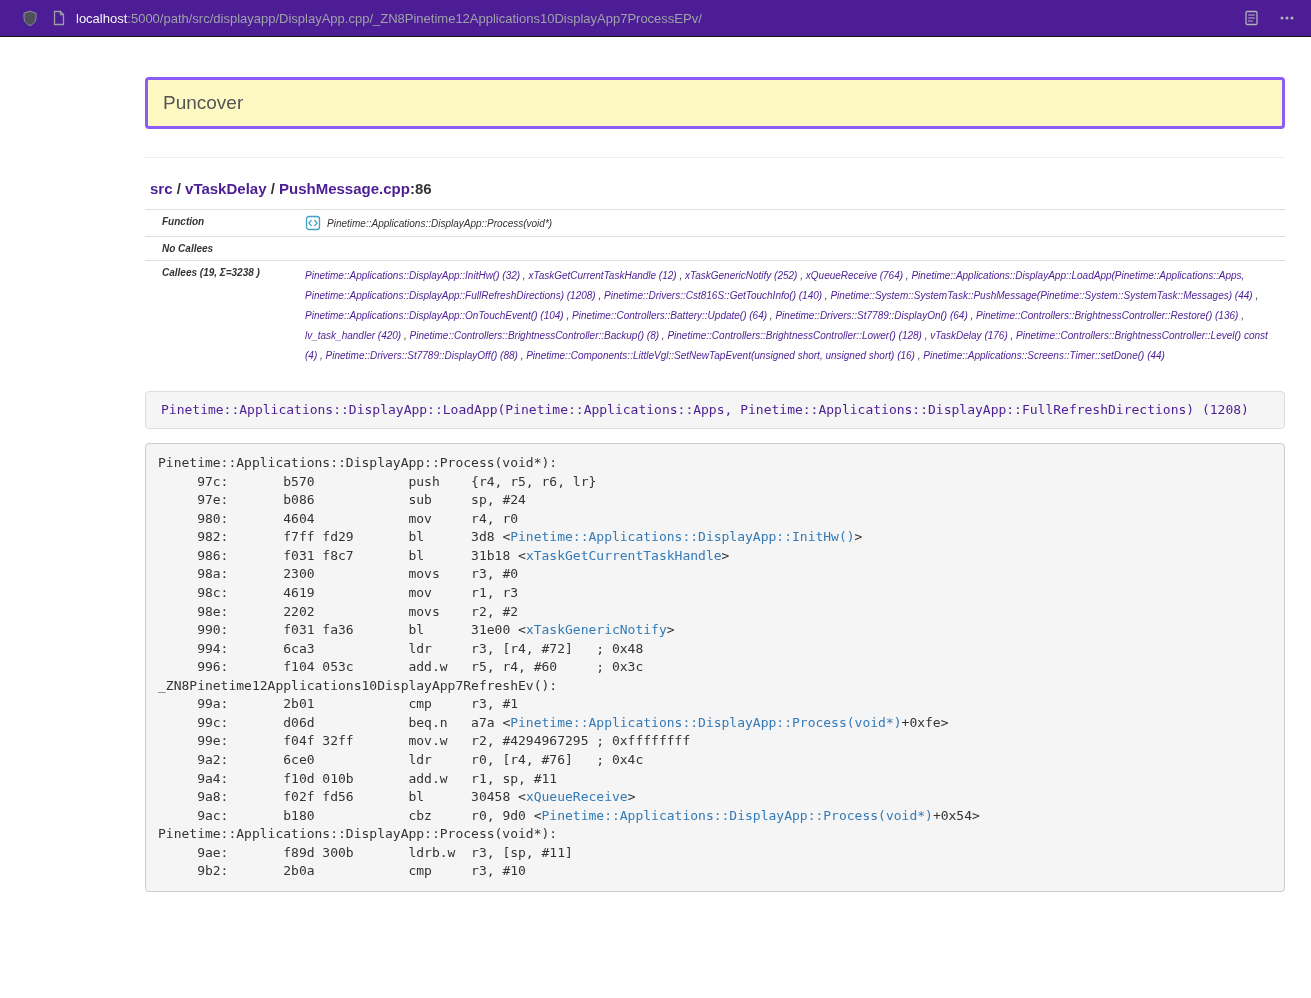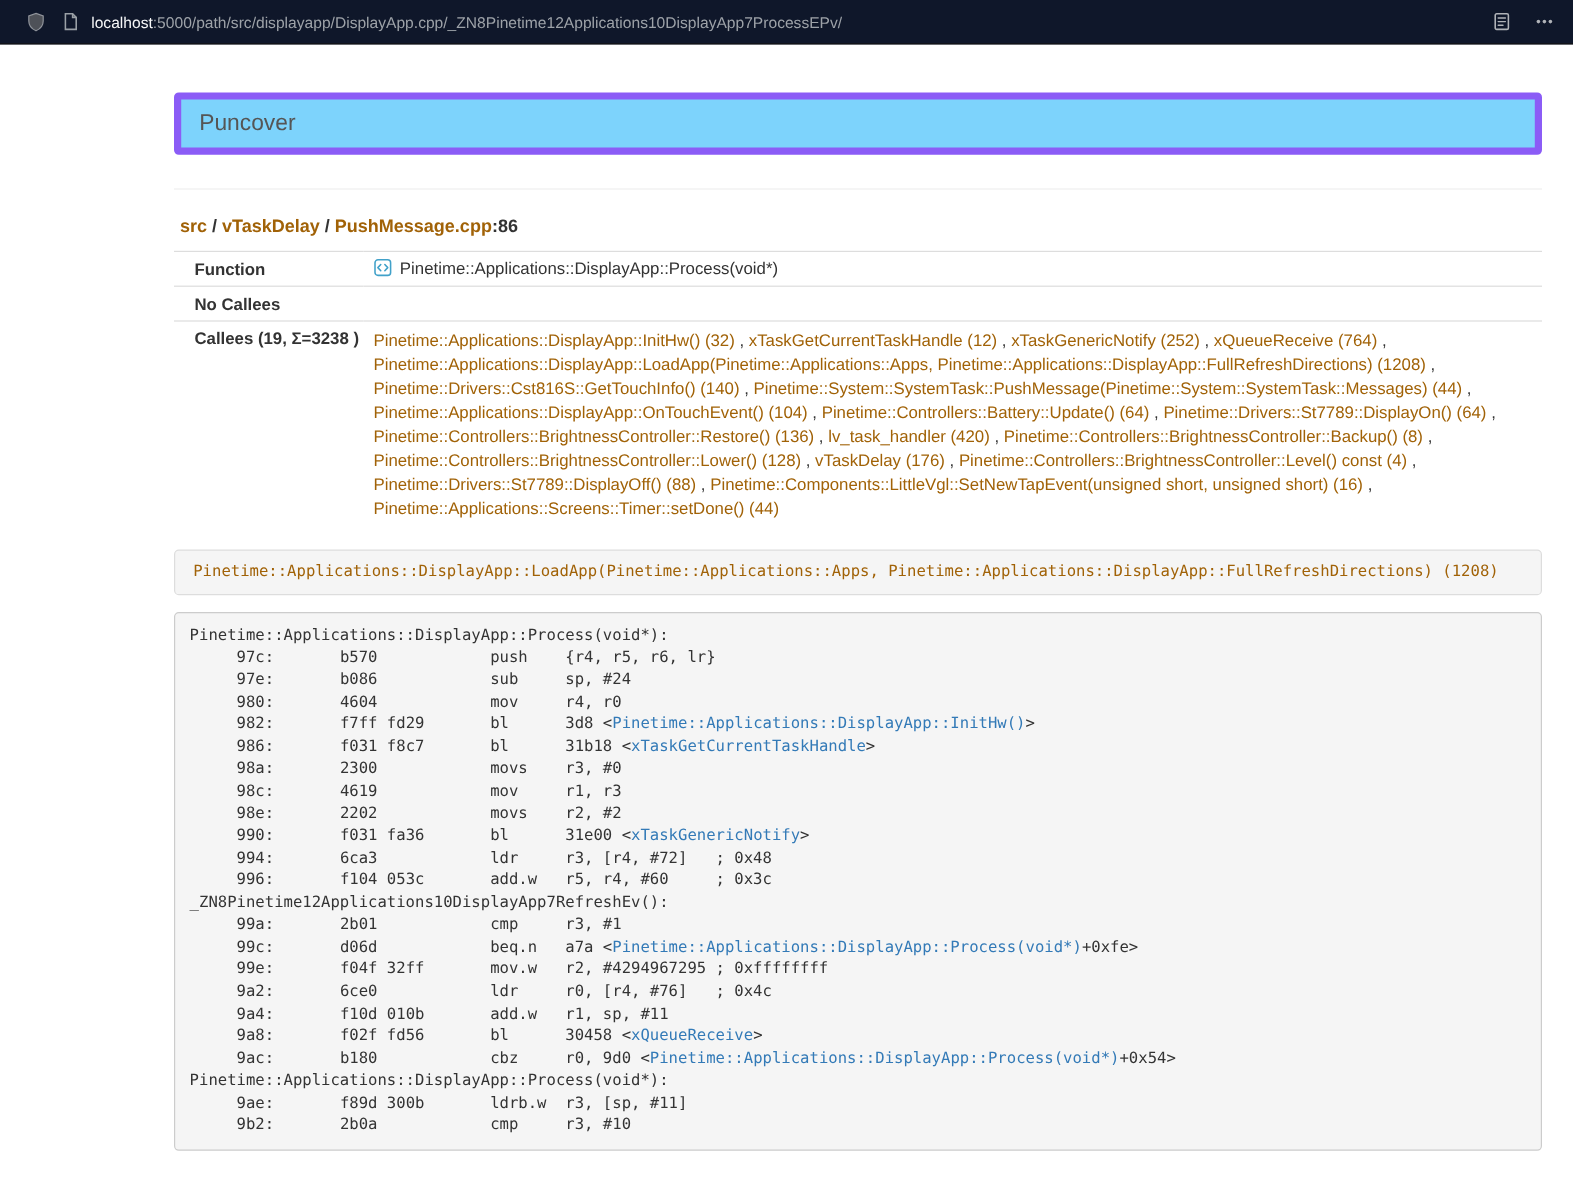--- a/index.html
+++ b/index.html
@@ -6,51 +6,51 @@
   html, body { margin: 0; padding: 0; }
   body {
     width: 1311px; height: 998px; overflow: hidden;
     background: #ffffff;
     font-family: "Liberation Sans", "DejaVu Sans", sans-serif;
     font-size: 14px; color: #333;
   }
 
   
   .browser-bar {
-    height: 37px; background: #0f172a; border-bottom: 1px solid #131316;
+    height: 37px; background: #4c1d95; border-bottom: 1px solid #131316;
     display: flex; align-items: center; padding: 0 10px 0 22px;
   }
   .chrome-icon { display: inline-flex; align-items: center; justify-content: center; flex: 0 0 auto; }
   .url-area { display: flex; align-items: center; margin-left: 14px; flex: 1; min-width: 0; }
   .url-text {
     margin-left: 10px; font-size: 13px; color: #9da2a8;
     white-space: nowrap; overflow: hidden; text-overflow: clip;
   }
   .url-host { color: #f6f7f8; }
   .bar-right { display: flex; align-items: center; gap: 20px; margin-right: 6px; }
 
   
   .container { width: 1140px; margin-left: 145px; padding-top: 40px; }
 
   .navbar {
-    height: 52px; background: #7dd3fc; border: 6px solid #8b5cf6; border-radius: 4px;
+    height: 52px; background: #fef9c3; border: 3px solid #8b5cf6; border-radius: 4px;
     display: flex; align-items: center; padding: 0 15px;
   }
   .brand { font-size: 19px; color: #555; text-decoration: none; }
 
   hr.divider { border: 0; border-top: 1px solid #eee; margin: 28px 0 0 0; }
 
   .breadcrumb { margin: 22px 0 12px 5px; font-size: 15px; font-weight: bold; color: #333; }
   .breadcrumb a { color: #337ab7; text-decoration: none; }
   .breadcrumb .sep { color: #333; }
 
-  a.lnk { color: #a16207; text-decoration: none; cursor: pointer; }
+  a.lnk { color: #4c1d95; text-decoration: none; cursor: pointer; }
 
   
-  table.symbol-table { width: 100%; border-collapse: collapse; font-size: 14px; }
+  table.symbol-table { width: 100%; border-collapse: collapse; font-size: 10px; font-style: italic; }
   table.symbol-table > tbody > tr { border-top: 1px solid #ddd; }
   table.symbol-table > tbody > tr > th.row-label {
     width: 152px; text-align: left; vertical-align: top;
     padding: 6px 4px 6px 17px; font-weight: bold; white-space: nowrap;
   }
   table.symbol-table > tbody > tr > td.row-content { padding: 5px 8px; vertical-align: top; }
   .sym-name-wrap { display: flex; align-items: center; gap: 6px; }
 
   table.stats-table { width: 100%; border-collapse: collapse; }
   table.stats-table th {

